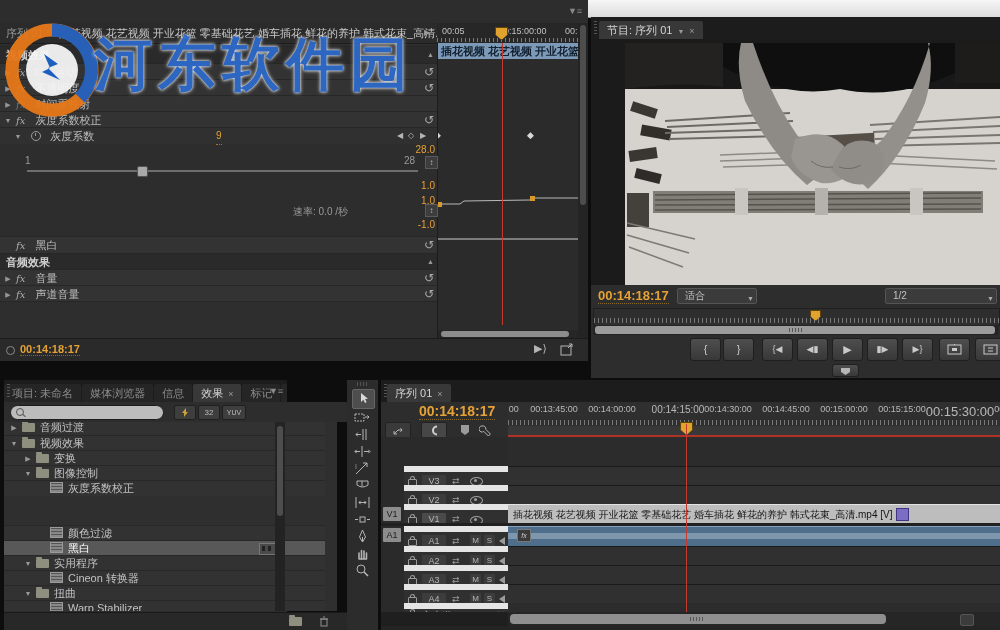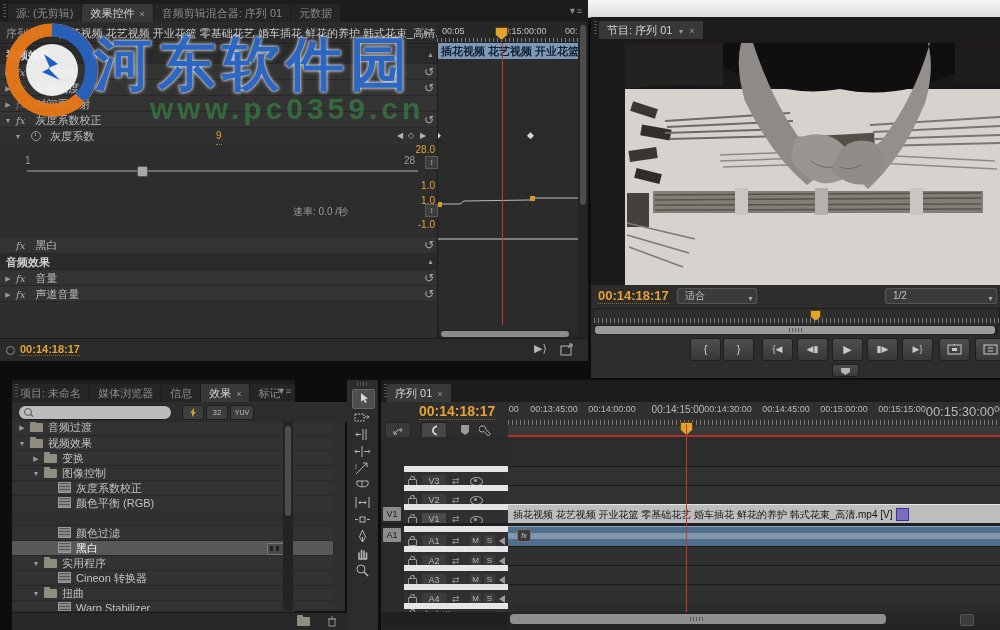--- a/index.html
+++ b/index.html
@@ -69,28 +69,20 @@
   <span>编辑(E)</span>
   <span>剪辑(C)</span>
   <span>序列(S)</span>
   <span>标记(M)</span>
   <span>字幕(T)</span>
   <span>窗口(W)</span>
   <span>帮助(H)</span>
 </div>
 
 <div class="panel" id="ecp" style="left:0;top:17;width:588px;height:361px">
-  <div class="tabbar">
-    <div class="grip"></div>
-    <div style="width:8px"></div>
-    <div class="tab"><span>源: (无剪辑)</span></div>
-    <div class="tab active"><span>效果控件</span><span class="xbtn">×</span></div>
-    <div class="tab"><span>音频剪辑混合器: 序列 01</span></div>
-    <div class="tab"><span>元数据</span></div>
-  </div>
   <div class="panelmenu" style="right:4px">▼≡</div>
 
   <div class="abs" style="left:0;top:23px;width:437px;height:20px;background:#2b2b2b;border-bottom:1px solid #1e1e1e;color:#c9c9c9;font-size:11px;line-height:20px;white-space:nowrap;overflow:hidden">
     <span style="color:#9a9a9a;padding-left:6px">序列 01 *</span>
     <span style="padding-left:5px">插花视频 花艺视频 开业花篮 零基础花艺 婚车插花 鲜花的养护 韩式花束_高清.mp4</span>
   </div>
   <div class="abs" style="left:424px;top:23px;width:13px;height:20px;color:#9a9a9a;font-size:8px;line-height:20px">▶</div>
 
   <div class="abs" style="left:437px;top:23px;width:151px;height:20px;background:#272727;border-bottom:1px solid #1e1e1e;overflow:hidden">
     <span class="abs" style="left:5px;top:3px;font-size:9px;color:#c2c2c2">00:05</span>
@@ -313,21 +305,21 @@
         <path d="M5 4h5M5 7h5" stroke="#c9c9c9"></path>
       </svg>
   </div>
   <div class="btn" style="left:241px;top:347px;width:27px;height:13px">
     <svg class="icon" style="margin:3px auto" width="9" height="7" viewBox="0 0 9 7">
         <path d="M0 0h9v4L4.5 7 0 4z" fill="#b5b5b5"></path>
       </svg>
   </div>
 </div>
 
-<div class="panel" id="project" style="left:12px;top:380px;width:283px;height:250px">
+<div class="panel" id="project" style="left:4px;top:380px;width:283px;height:250px">
   <div class="tabbar">
     <div class="grip"></div>
     <div style="width:6px"></div>
     <div class="tab"><span>项目: 未命名</span></div>
     <div class="tab"><span>媒体浏览器</span></div>
     <div class="tab"><span>信息</span></div>
     <div class="tab active"><span>效果</span><span class="xbtn">×</span></div>
     <div class="tab"><span>标记</span></div>
     <div class="tab"><span>历史记录</span></div>
   </div>
@@ -346,21 +338,20 @@
     <div class="abs" style="left:194px;top:3px;width:20px;height:13px;background:#3e3e3e;border:1px solid #1f1f1f;border-radius:2px;color:#bdbdbd;font-size:8px;text-align:center;line-height:13px"><span>32</span></div>
     <div class="abs" style="left:218px;top:3px;width:22px;height:13px;background:#3e3e3e;border:1px solid #1f1f1f;border-radius:2px;color:#bdbdbd;font-size:7px;text-align:center;line-height:13px"><span>YUV</span></div>
   </div>
 
   <div class="abs" style="left:0;top:42px;width:333px;height:189px;overflow:hidden;background:#2f2f2f">
     <div class="trow" style="top:-3px"><span class="tri" style="margin-left:2px">▶</span><span class="folder"></span><span>音频过渡</span></div>
     <div class="trow" style="top:13px"><span class="tri" style="margin-left:2px">▼</span><span class="folder"></span><span>视频效果</span></div>
     <div class="trow" style="top:28px"><span class="tri" style="margin-left:16px">▶</span><span class="folder"></span><span>变换</span></div>
     <div class="trow" style="top:43px"><span class="tri" style="margin-left:16px">▼</span><span class="folder"></span><span>图像控制</span></div>
     <div class="trow" style="top:58px"><span style="display:inline-block;width:46px"></span><span class="fxicon"></span><span>灰度系数校正</span></div>
-    <div class="trow" style="top:73px"><span style="display:inline-block;width:46px"></span><span class="fxicon"></span><span>颜色平衡 (RGB)</span></div>
     <div class="trow" style="top:103px"><span style="display:inline-block;width:46px"></span><span class="fxicon"></span><span>颜色过滤</span></div>
     <div class="trow sel" style="top:118px"><span style="display:inline-block;width:46px"></span><span class="fxicon"></span><span>黑白</span><span class="filmbadge" style="position:absolute;left:255px;top:2px"></span></div>
     <div class="trow" style="top:133px"><span class="tri" style="margin-left:16px">▼</span><span class="folder"></span><span>实用程序</span></div>
     <div class="trow" style="top:148px"><span style="display:inline-block;width:46px"></span><span class="fxicon"></span><span>Cineon 转换器</span></div>
     <div class="trow" style="top:163px"><span class="tri" style="margin-left:16px">▼</span><span class="folder"></span><span>扭曲</span></div>
     <div class="trow" style="top:178px"><span style="display:inline-block;width:46px"></span><span class="fxicon"></span><span>Warp Stabilizer</span></div>
   </div>
   <div class="abs" style="right:2px;top:42px;width:10px;height:189px;background:#232323">
     <div class="abs" style="left:2px;top:4px;width:6px;height:90px;background:#4d4d4d;border-radius:3px"></div>
   </div>
@@ -585,14 +576,13 @@
 </div>
 
 <div class="abs" style="left:0;top:18px;width:620px;height:130px;pointer-events:none;z-index:50">
   <svg class="abs icon" style="left:2px;top:4px" width="104" height="96" viewBox="0 0 104 96">
     <circle cx="50" cy="48" r="40" fill="none" stroke="#e87818" stroke-width="13" opacity="0.95"></circle>
     <path d="M50 8a40 40 0 0 1 28 68" fill="none" stroke="#1d5fc0" stroke-width="13" opacity="0.95"></path>
     <circle cx="50" cy="48" r="26" fill="#f4f4f4" opacity="0.95"></circle>
     <path d="M42 32l14 10-10 4 12 12-18-8 8-4z" fill="#1d5fc0"></path>
   </svg>
   <div class="abs" style="left:94px;top:8px;font-size:58px;font-weight:bold;color:#2e6fd6;letter-spacing:6px;opacity:0.88;text-shadow:0 0 2px #ffffff,0 0 4px #ffffff">河东软件园</div>
-  <div class="abs" style="left:150px;top:74px;font-size:30px;font-weight:bold;color:#3aa04a;letter-spacing:4px;opacity:0.5">www.pc0359.cn</div>
 </div>
 
 </body></html>

